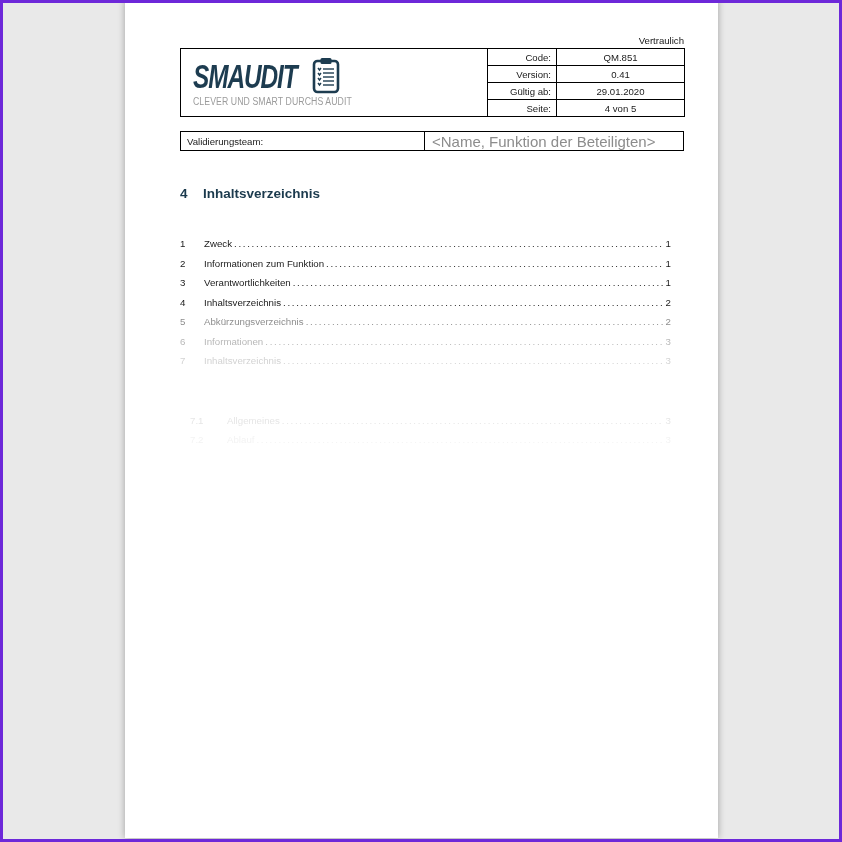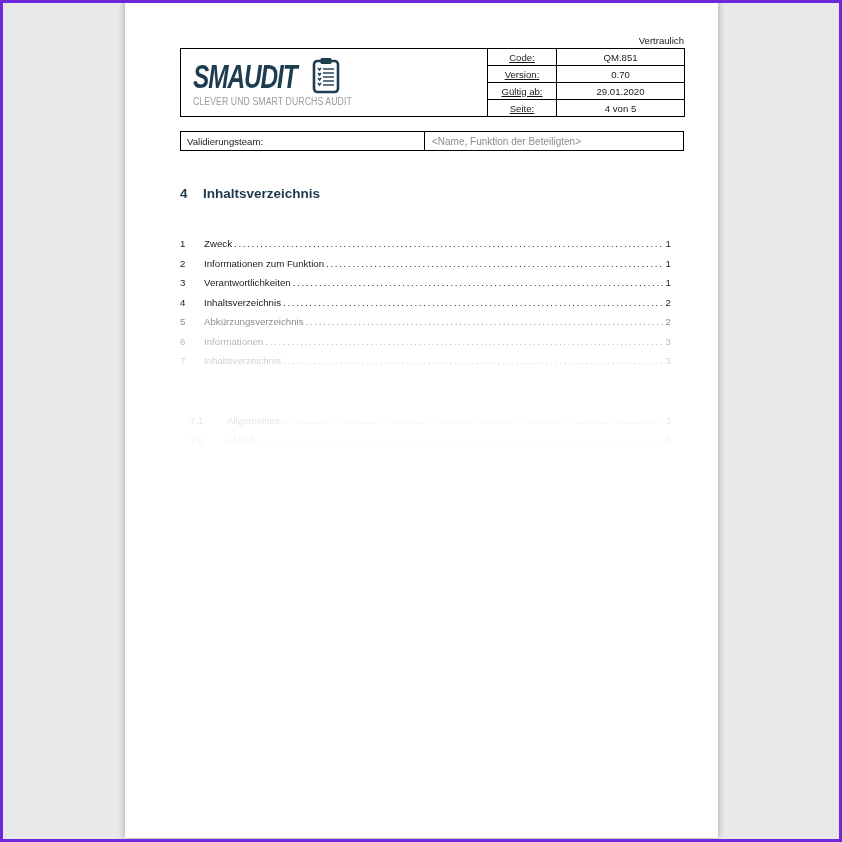--- a/index.html
+++ b/index.html
@@ -49,21 +49,21 @@
   }
   .header-table td {
     border: 1px solid #000;
     font-size: 9.6px;
     color: #1a1a1a;
     height: 17px;
     padding: 0 5px;
     vertical-align: middle;
     overflow: hidden;
   }
-  .header-table td.meta-label { width: 69px; text-align: center; text-decoration: underline; }
+  .header-table td.meta-label { width: 69px; text-align: right; }
   .header-table td.meta-value { width: 128px; text-align: center; }
   .header-table td.logo-cell { width: 307px; padding: 0 0 0 12px; }
 
   .logo-wrap { position: relative; height: 60px; }
   .logo-row { display: flex; align-items: flex-end; height: 40px; }
   .brand-text {
     display: inline-block;
     font-size: 33px;
     font-weight: bold;
     font-style: italic;
@@ -102,21 +102,21 @@
     align-items: center;
     padding-left: 6px;
     font-size: 9.6px;
     color: #1a1a1a;
   }
   .validation-value {
     flex: 1;
     display: flex;
     align-items: center;
     padding-left: 7px;
-    font-size: 10px;
+    font-size: 15px;
     color: #8c8c8c;
   }
 
   
   .toc-heading {
     position: absolute;
     top: 186px;
     left: 55px;
     display: flex;
     font-size: 13.5px;
@@ -184,21 +184,21 @@
               </span>
             </div>
             <span class="tagline" style="color: rgb(155, 155, 155);">CLEVER UND SMART DURCHS AUDIT</span>
           </div>
         </td>
         <td class="meta-label">Code:</td>
         <td class="meta-value">QM.851</td>
       </tr>
       <tr>
         <td class="meta-label">Version:</td>
-        <td class="meta-value">0.70</td>
+        <td class="meta-value">0.41</td>
       </tr>
       <tr>
         <td class="meta-label">Gültig ab:</td>
         <td class="meta-value">29.01.2020</td>
       </tr>
       <tr>
         <td class="meta-label">Seite:</td>
         <td class="meta-value">4 von 5</td>
       </tr>
     </tbody>

